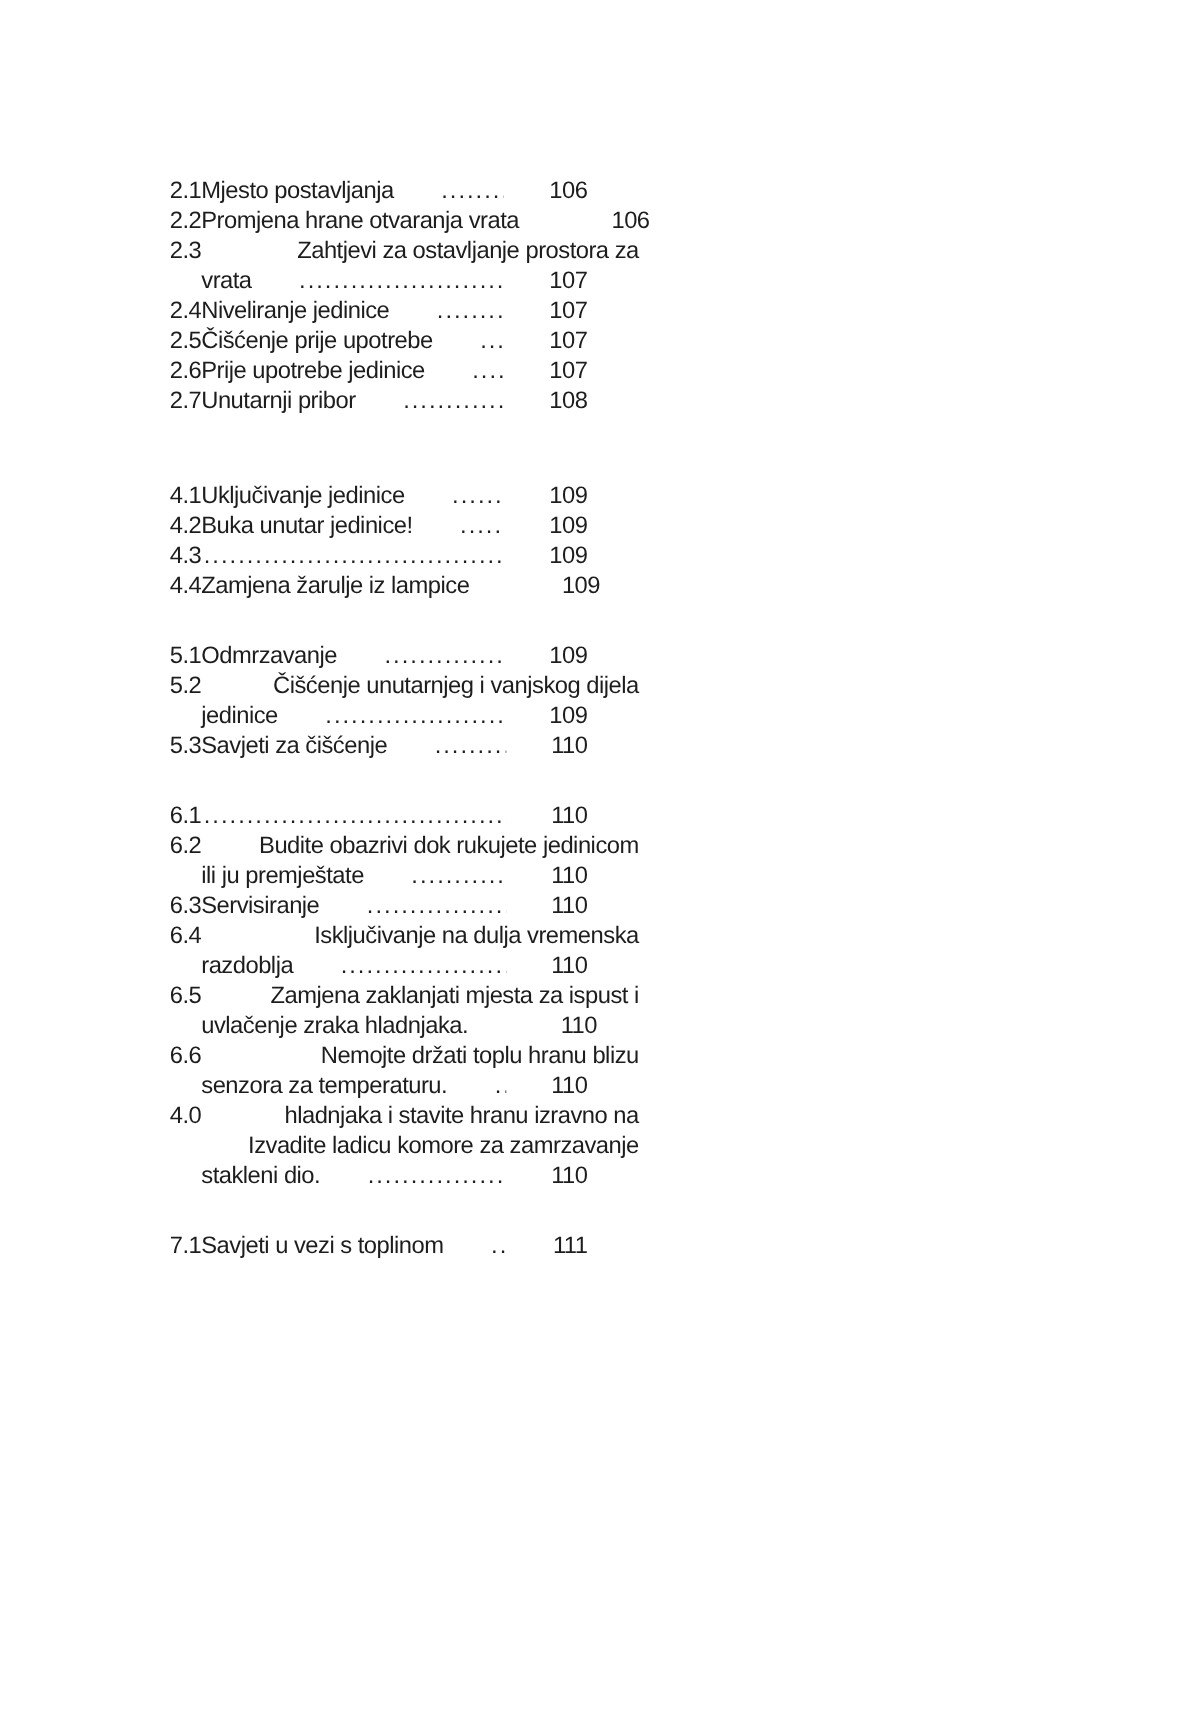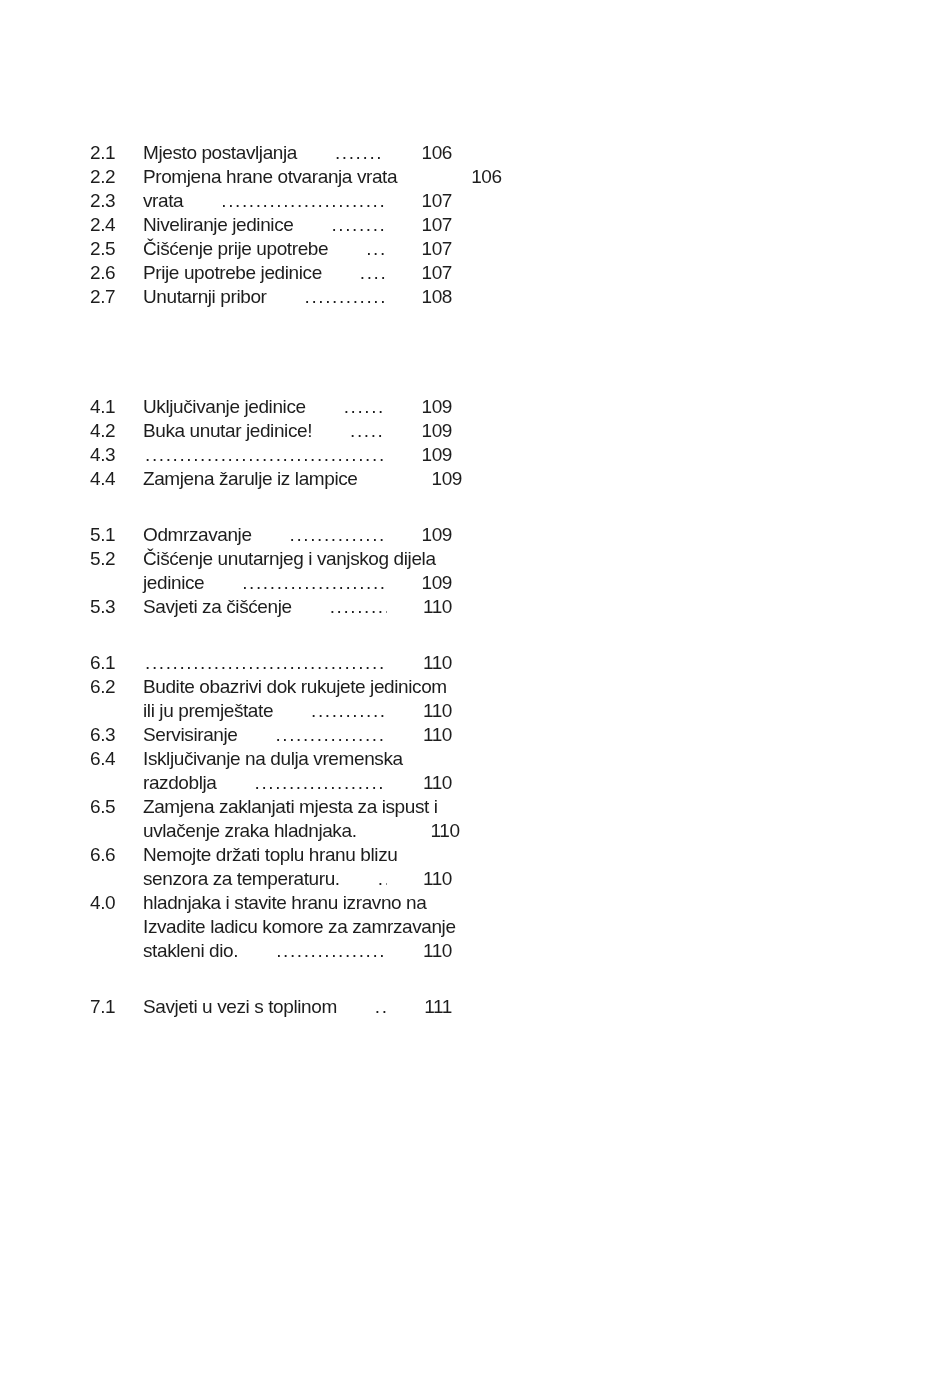--- a/index.html
+++ b/index.html
@@ -15,30 +15,31 @@
     overflow: hidden;
   }
   .page {
     position: relative;
     width: 950px;
     height: 1384px;
     background: #ffffff;
   }
   .toc {
     position: absolute;
-    left: 90px;
+    left: 108px;
     top: 141px;
     width: 403px;
     font-size: 19px;
     line-height: 24px;
     letter-spacing: -0.4px;
+    text-align: right;
   }
   .toc-section { margin: 0; }
   .toc-section + .toc-section { margin-top: 32px; }
-  .toc-section.big-gap { margin-top: 86px; }
+  .toc-section.big-gap { margin-top: 52px; }
   .entry {
     display: flex;
     align-items: flex-start;
   }
   .num {
     flex: 0 0 53px;
     white-space: nowrap;
   }
   .body {
     flex: 1 1 auto;
@@ -96,20 +97,21 @@
             <div class="tline last">
               <span class="ttext">Promjena hrane otvaranja vrata</span>
               <span class="dots"></span>
               <span class="pnum">106</span>
             </div>
           </div>
         </div>
         <div class="entry">
           <span class="num">2.3</span>
           <div class="body">
+            <div class="tline">Zahtjevi za ostavljanje prostora za</div>
             <div class="tline last">
               <span class="ttext">vrata</span>
               <span class="dots"></span>
               <span class="pnum">107</span>
             </div>
           </div>
         </div>
         <div class="entry">
           <span class="num">2.4</span>
           <div class="body">

